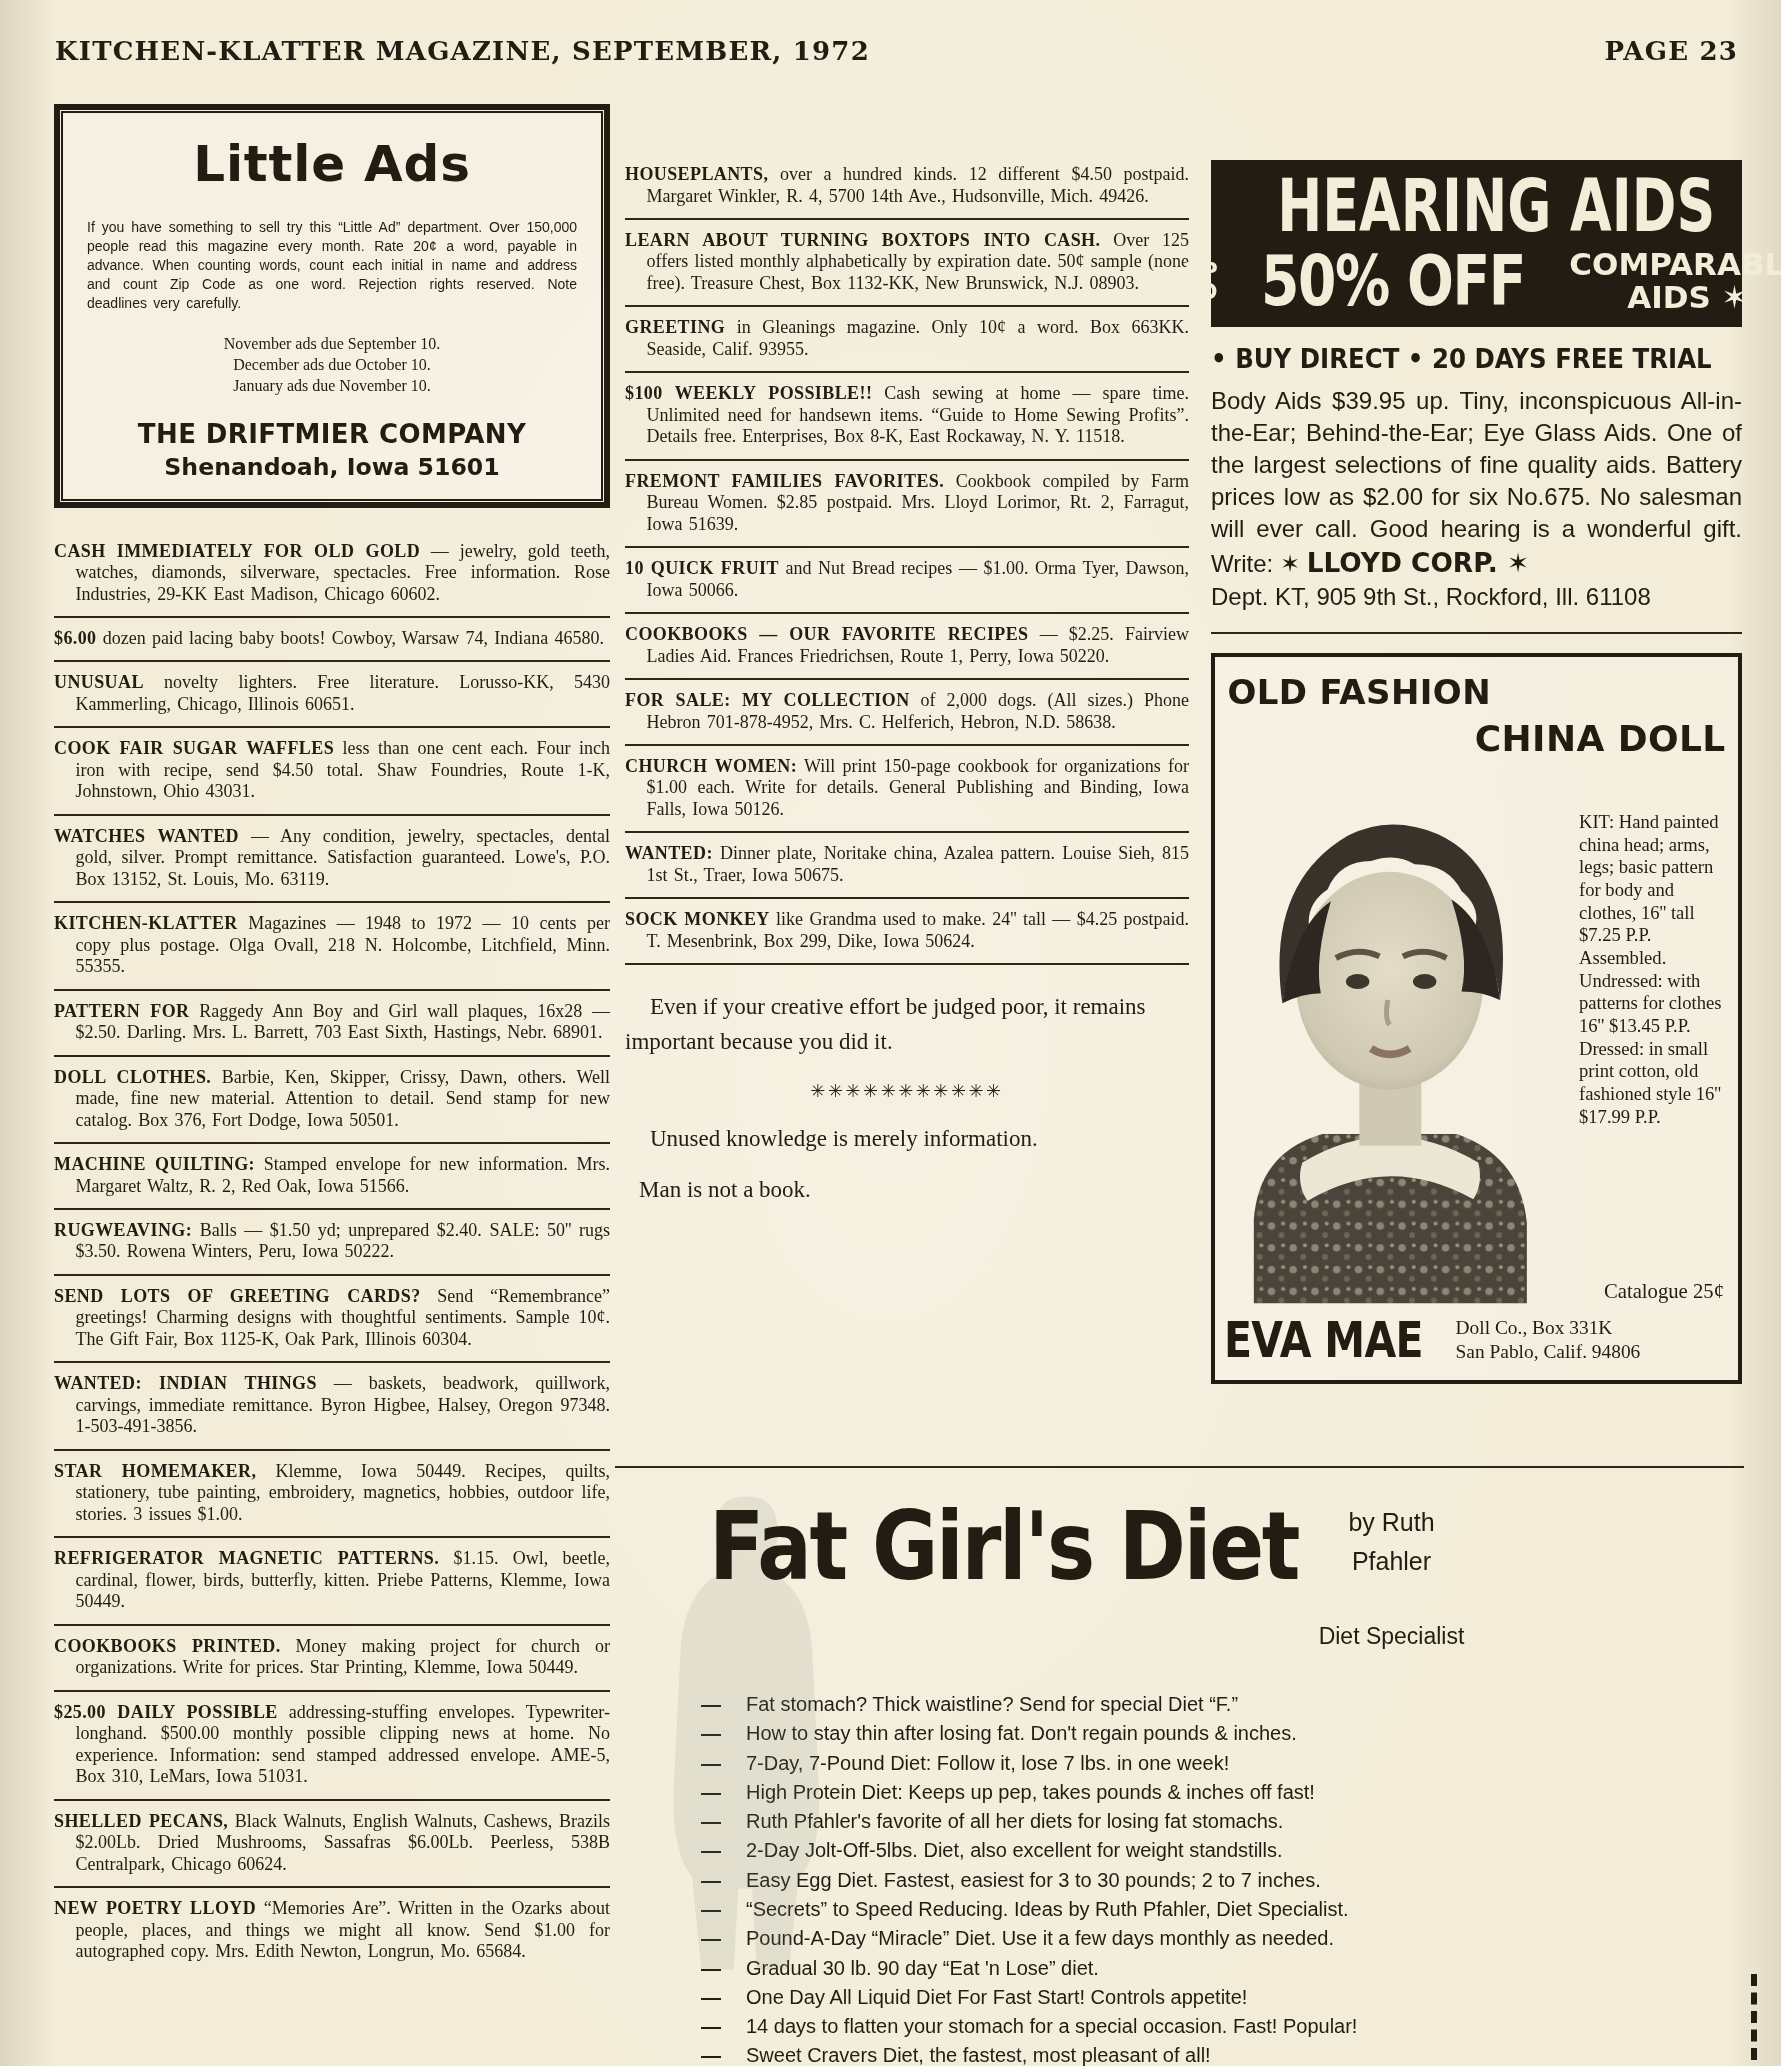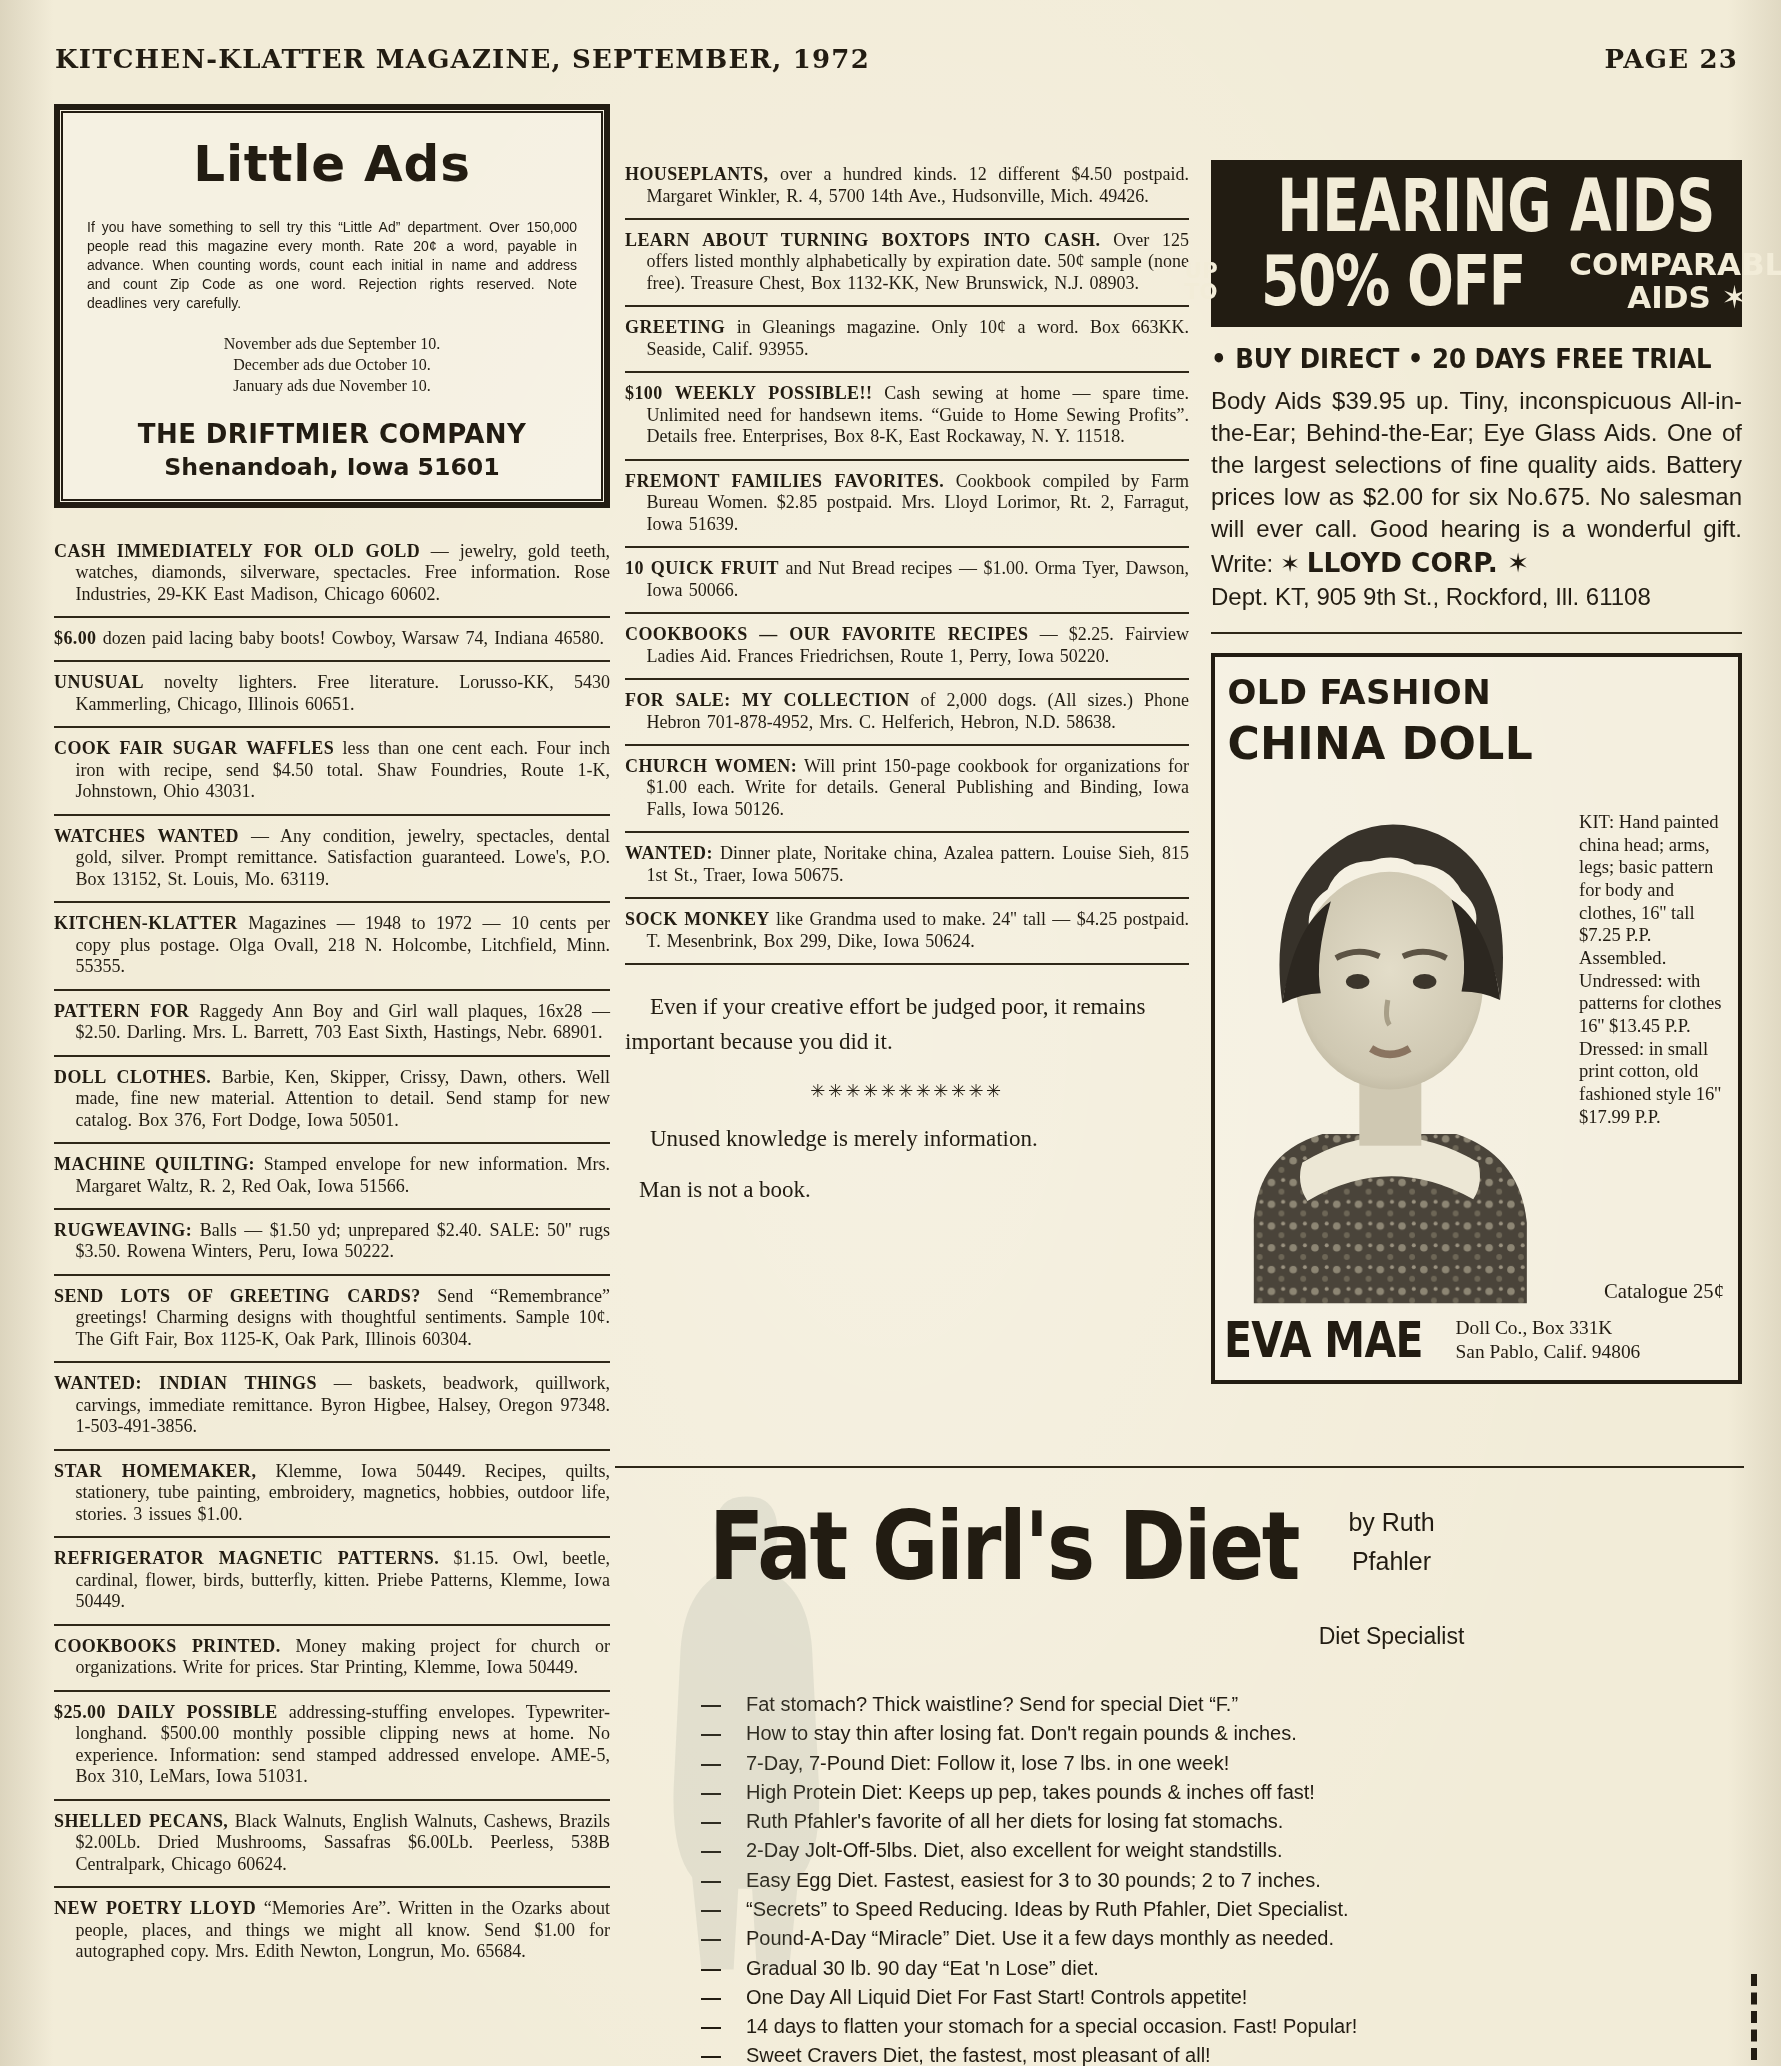--- a/index.html
+++ b/index.html
@@ -10,21 +10,21 @@
   .page{
     position:relative; width:1781px; height:2598px; overflow:hidden;
     background:
       radial-gradient(ellipse at 50% 40%, rgba(255,255,255,.25), rgba(0,0,0,0) 60%),
       linear-gradient(90deg, rgba(120,105,70,.18) 0, rgba(0,0,0,0) 3%, rgba(0,0,0,0) 97%, rgba(120,105,70,.15) 100%),
       var(--paper);
     color:var(--ink);
     font-family:"Liberation Serif", serif;
   }
   
-  .masthead{position:absolute; top:44px; left:55px; right:43px; display:flex; justify-content:space-between;
+  .masthead{position:absolute; top:36px; left:55px; right:43px; display:flex; justify-content:space-between;
     font-family:"DejaVu Serif", serif; font-weight:bold; font-size:26px; letter-spacing:1.2px; white-space:nowrap;}
   
   .col{position:absolute;}
   .col-left{left:54px; top:104px; width:556px;}
   .col-mid{left:625px; top:154px; width:564px;}
   .col-right{left:1211px; top:160px; width:531px;}
   
   .little-box{border:6.2px solid var(--ink); padding:1px; background:rgba(255,255,255,.25);}
   .little-box-inner{border:2.1px solid var(--ink); padding:21.5px 24px 18px;}
   .little-title{font-family:"DejaVu Sans", sans-serif; font-weight:bold; font-size:50px; text-align:center; letter-spacing:0.8px; margin-bottom:25px;}
@@ -52,21 +52,21 @@
   .hear-off{font-family:"DejaVu Sans", sans-serif; font-weight:bold; font-size:69px; line-height:.9; white-space:nowrap; transform:scaleX(.8); transform-origin:center; letter-spacing:-1.7px;}
   .hear-cmp{font-family:"DejaVu Sans", sans-serif; font-weight:bold; font-size:31px; line-height:1.08; text-align:center;}
   .hear-bullets{font-family:"DejaVu Sans", sans-serif; font-weight:bold; font-size:26px; text-align:center; margin:16.5px 0 11.6px; white-space:nowrap; transform:scaleX(.94); transform-origin:left;}
   .hear-body{font-family:"Liberation Sans", sans-serif; font-size:24px; line-height:1.33; text-align:justify;}
   .hear-body .lloyd{font-family:"DejaVu Sans", sans-serif; font-weight:bold; font-size:26.4px;}
   .hear-dept{font-family:"Liberation Sans", sans-serif; font-size:24px; margin-top:2.5px; text-align:justify;}
   .hear-rule{border-top:2.5px solid var(--ink-soft); margin:21.5px 0 0;}
   
   .doll-box{position:relative; border:4.5px solid var(--ink); margin-top:19px; height:731px; background:rgba(255,255,255,.2); padding:15px 12.4px;}
   .doll-t1{font-family:"DejaVu Sans", sans-serif; font-weight:bold; font-size:34px; letter-spacing:0.4px;}
-  .doll-t2{font-family:"DejaVu Sans", sans-serif; font-weight:bold; font-size:44px; text-align:left; margin-top:5.8px; letter-spacing:0.4px;}
+  .doll-t2{font-family:"DejaVu Sans", sans-serif; font-weight:bold; font-size:36px; text-align:right; margin-top:5.8px; letter-spacing:0.4px;}
   .doll-photo{position:absolute; left:7.4px; top:124px; width:335px; height:525px;}
   .doll-kit{position:absolute; right:14px; top:154px; width:145px; font-size:18.6px; line-height:1.22;}
   .doll-cat{position:absolute; right:14px; top:623px; width:198px; font-size:20.7px; text-align:right;}
   .doll-brandrow{position:absolute; left:9px; right:14px; bottom:10.7px; display:flex; align-items:center; gap:14px;}
   .doll-brand{font-family:"DejaVu Sans", sans-serif; font-weight:bold; font-size:50px; white-space:nowrap; transform:scaleX(.82); transform-origin:left; letter-spacing:-0.8px;}
   .doll-brand-addr{font-size:19.4px; line-height:1.25; margin-left:-25px;}
   
   .diet{position:absolute; left:615px; top:1466px; width:1129px;}
   .diet-rule{border-top:2.9px solid var(--ink-soft);}
   .diet-head{position:relative; height:223px;}

